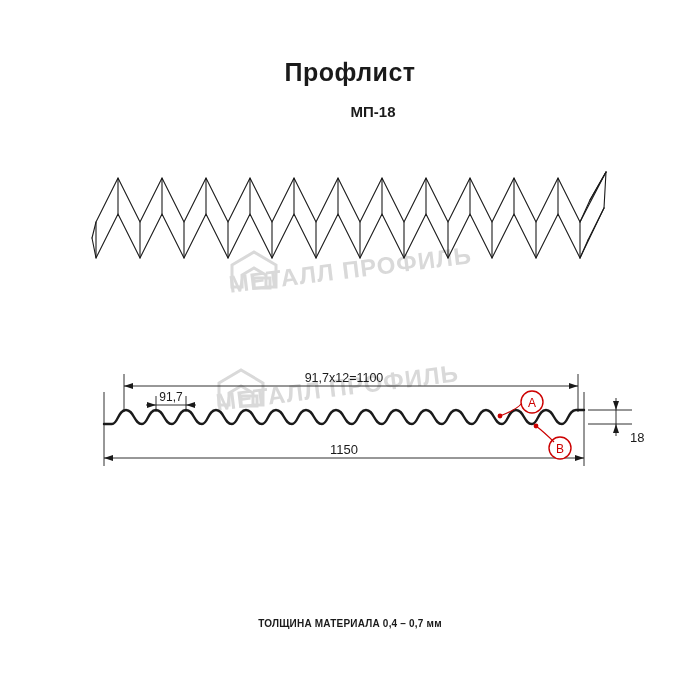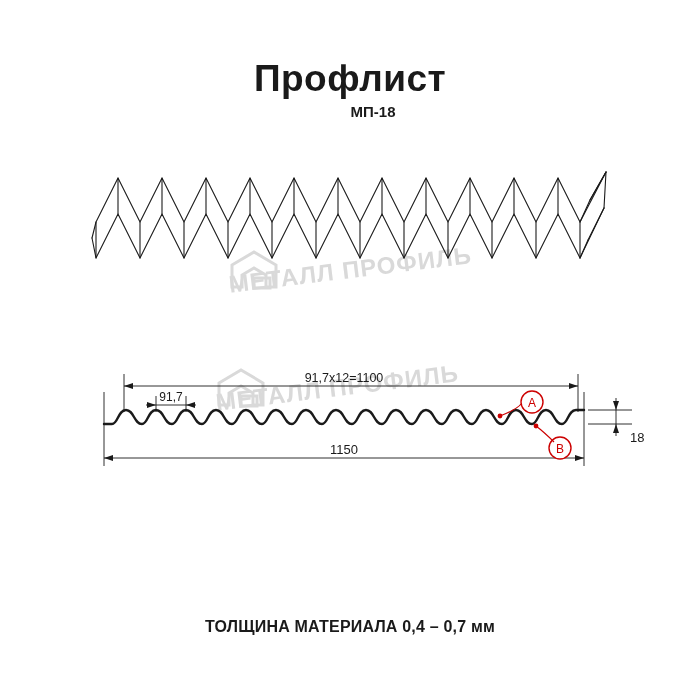--- a/index.html
+++ b/index.html
@@ -19,41 +19,41 @@
     position: relative;
     width: 700px;
     height: 700px;
   }
   .title {
     position: absolute;
     top: 58px;
     left: 0;
     width: 700px;
     text-align: center;
-    font-size: 37px;
+    font-size: 25px;
     font-weight: bold;
     letter-spacing: 0.5px;
   }
   .subtitle {
     position: absolute;
     top: 103px;
     left: 0;
     width: 700px;
     text-align: center;
     font-size: 15px;
     font-weight: bold;
     padding-left: 23px;
   }
   .footnote {
     position: absolute;
     top: 618px;
     left: 0;
     width: 700px;
     text-align: center;
-    font-size: 16px;
+    font-size: 10px;
     font-weight: bold;
     letter-spacing: 0.2px;
   }
   .svg-layer {
     position: absolute;
     top: 0;
     left: 0;
     width: 700px;
     height: 700px;
   }

